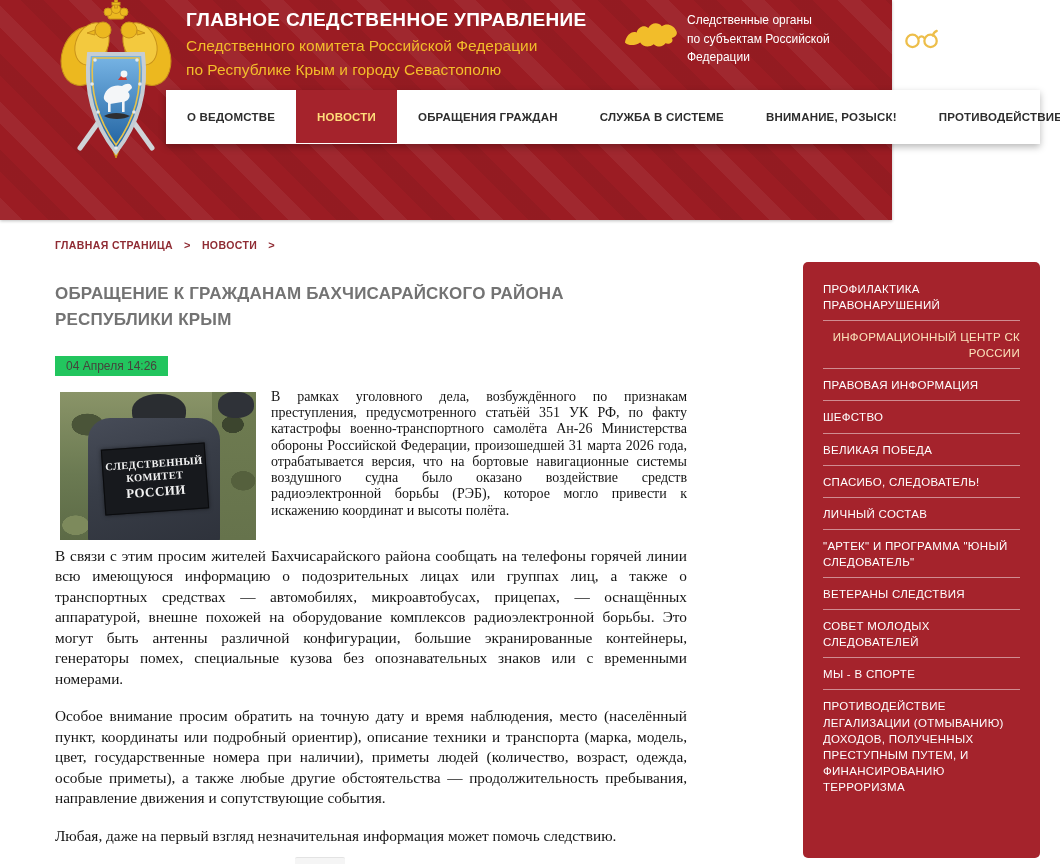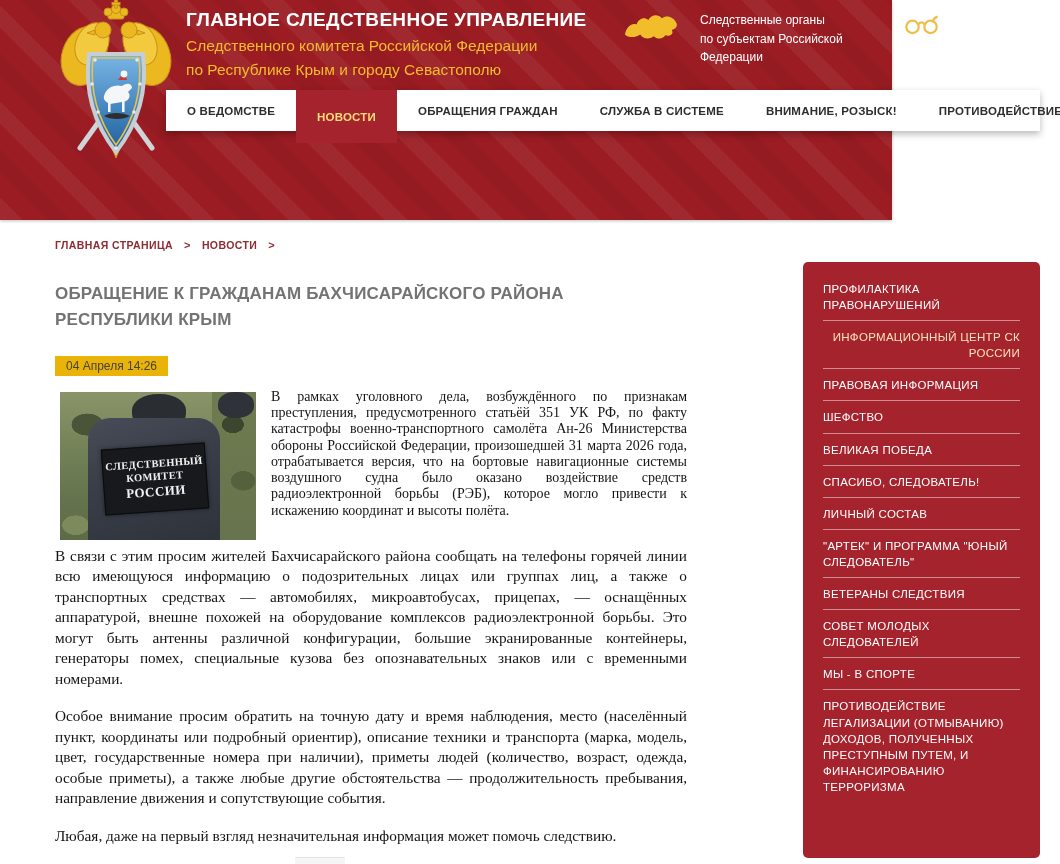--- a/index.html
+++ b/index.html
@@ -9,47 +9,47 @@
   
   .header{position:absolute;left:0;top:0;width:892px;height:220px;
     background:
       repeating-linear-gradient(45deg, rgba(255,255,255,0.055) 0 16px, rgba(255,255,255,0) 16px 34px,
         rgba(0,0,0,0.05) 34px 50px, rgba(255,255,255,0) 50px 68px),
       #9b1c23;
     box-shadow:0 1px 3px rgba(0,0,0,.25);}
   .brand-text{position:absolute;left:186px;top:9px;}
   .brand-title{font-size:19px;font-weight:bold;color:#ffffff;letter-spacing:.3px;}
   .brand-sub{font-size:15.5px;color:#f3bd2b;margin-top:6px;}
-  .hdr-link{position:absolute;display:flex;align-items:flex-start;gap:20px;cursor:pointer;}
+  .hdr-link{position:absolute;display:flex;align-items:center;gap:7px;cursor:pointer;}
   .hdr-link .txt{font-size:12px;color:#fff;line-height:1.55;}
   .regions-link{left:622px;top:11px;}
   .access-link{left:903px;top:13px;}
 
   
   .emblem{position:absolute;left:58px;top:0px;width:116px;height:164px;z-index:6;cursor:pointer;}
 
   
-  .nav{position:absolute;left:166px;top:90px;width:874px;height:41px;background:#fff;
+  .nav{position:absolute;left:166px;top:90px;width:874px;height:54px;background:#fff;
     display:flex;align-items:stretch;z-index:5;box-shadow:0 3px 7px rgba(0,0,0,.28);}
   .nav-item{display:flex;align-items:center;padding:0 21px;font-size:11.5px;font-weight:bold;
     color:#2d2d2d;letter-spacing:.2px;white-space:nowrap;cursor:pointer;}
   .nav-item.active{background:#a5232c;color:#ffdd7a;height:53px;align-self:flex-start;}
   .nav-spacer{flex:1;}
   .nav-divider{width:1px;height:36px;background:#1c1c1c;align-self:center;}
 
   
   .breadcrumb{position:absolute;left:55px;top:239px;display:flex;align-items:center;gap:11px;
     font-size:10.5px;font-weight:bold;color:#8f2b33;letter-spacing:.4px;}
   .crumb{cursor:pointer;}
   .crumb-sep{font-size:11px;font-weight:bold;color:#8f2b33;}
 
   
   .article{position:absolute;left:55px;top:281px;width:632px;}
   .article-title{font-size:17px;font-weight:bold;color:#737373;line-height:1.5;width:540px;letter-spacing:.2px;}
-  .date-badge{display:inline-block;background:#eab308;color:#45443c;font-size:12px;
+  .date-badge{display:inline-block;background:#22c55e;color:#45443c;font-size:12px;
     padding:3px 11px;margin-top:24px;}
   .article-body{margin-top:13px;font-family:"Liberation Serif",serif;font-size:15.3px;
     color:#141414;text-align:justify;}
   .article-body p{margin:0 0 17px 0;line-height:1.34;}
   .article-body p.p-first{font-size:14px;line-height:1.16;}
   .article-body p.clr{clear:both;}
 
   
   .news-photo{float:left;width:196px;height:148px;margin:3px 15px 6px 5px;position:relative;overflow:hidden;
     background:

